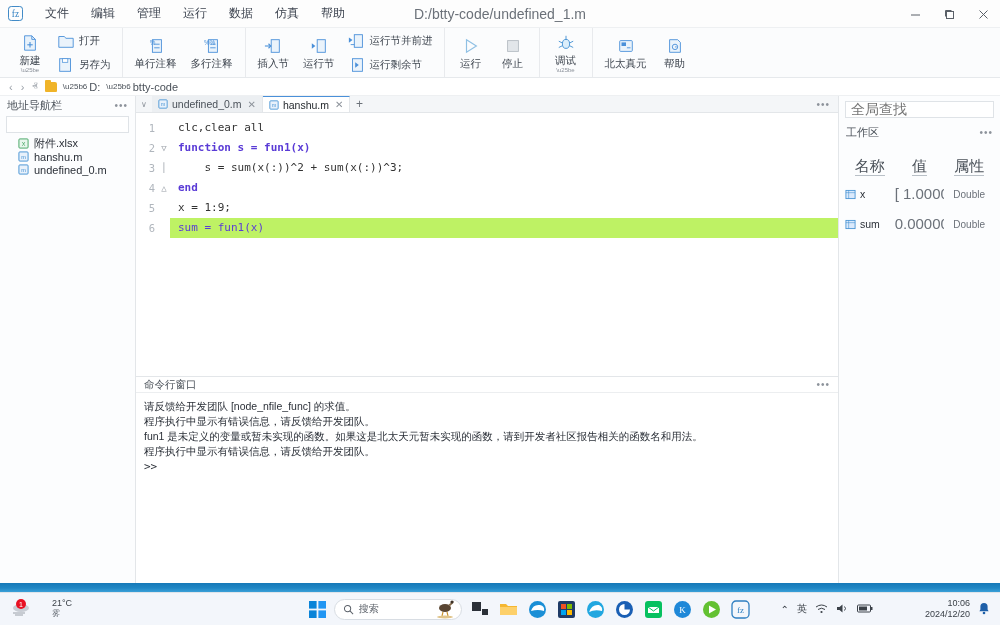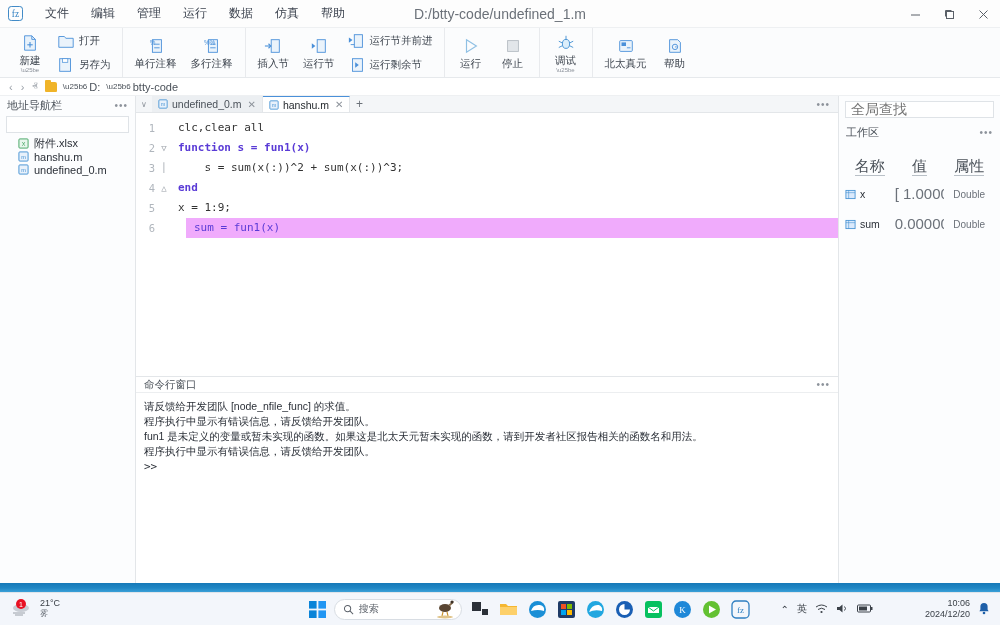--- a/index.html
+++ b/index.html
@@ -70,21 +70,21 @@
   .tabbar-spacer { flex:1; }
   .tabbar-dots { display:flex; align-items:center; padding:0 8px; color:#8d939b; font-size:10px; letter-spacing:1px; }
 
   .code-area { flex:1; background:#fff; display:flex; font-family:"DejaVu Sans Mono","Liberation Mono",monospace; font-size:11px; position:relative; overflow:hidden; border-bottom:1px solid #e3e6e9; }
   .gutter { width:22px; text-align:right; padding-top:5px; color:#b0b6bd; font-size:10.5px; user-select:none; }
   .gutter div { height:20px; line-height:20px; padding-right:3px; }
   .foldcol { width:12px; padding-top:5px; color:#9aa0a8; font-size:9px; }
   .foldcol div { height:20px; line-height:20px; text-align:center; }
   .codelines { flex:1; padding-top:5px; position:relative; }
   .cline { height:20px; line-height:20px; padding-left:8px; white-space:pre; }
-  .cline.cur { background:#f0abfc;margin-left:16px; }
+  .cline.cur { background:#bef264; }
 
   
   .cmdwin { height:206px; display:flex; flex-direction:column; background:#fff; }
   .cmd-head { height:16px; display:flex; align-items:center; justify-content:space-between; padding:0 8px; font-size:10.5px; color:#4a5159; border-bottom:1px solid #eceef0; }
   .cmd-body { flex:1; padding:6px 8px; font-size:10.5px; color:#2b3038; line-height:15px; overflow:hidden; }
   .prompt { font-family:"DejaVu Sans Mono","Liberation Mono",monospace; font-size:11px; }
 
   
   .workspace { width:162px; border-left:1px solid #e3e6e9; background:#fcfdfe; display:flex; flex-direction:column; }
   .ws-search { margin:5px 6px; height:17px; border:1px solid #dfe3e7; background:#fff; display:flex; align-items:center; padding:0 5px; justify-content:space-between; }
@@ -97,21 +97,21 @@
   .ws-c1 { flex:1; display:flex; align-items:center; gap:4px; font-size:10.5px; color:#2b3038; }
   .ws-c2 { flex:1; text-align:center; font-size:15px; color:#6b7179; white-space:nowrap; overflow:hidden; }
   .ws-c3 { flex:1; text-align:center; font-size:10px; color:#6b7179; }
   .vico { width:11px; height:11px; flex:none; }
 
   
   .statusbar { position:absolute; left:0; right:0; bottom:33px; height:9px; background:linear-gradient(180deg,#1579b8 0%,#1f86c4 55%,#3aa0d8 100%); }
 
   
   .taskbar { position:absolute; left:0; right:0; bottom:0; height:33px; background:#f3f6fb; display:flex; align-items:center; border-top:1px solid #dfe4ea; }
-  .tb-weather { display:flex; align-items:center; gap:8px; padding-left:10px; width:280px; }
+  .tb-weather { display:flex; align-items:center; gap:20px; padding-left:10px; width:280px; }
   .tb-weather .cloud { position:relative; width:22px; height:16px; }
   .badge { position:absolute; left:6px; top:-2px; width:10px; height:10px; border-radius:50%; background:#e81123; color:#fff; font-size:7px; display:flex; align-items:center; justify-content:center; }
   .tb-temp { font-size:9px; color:#3b4148; line-height:9px; }
   .tb-sub { font-size:8px; color:#6b7179; }
   .tb-center { flex:1; display:flex; align-items:center; justify-content:center; gap:7px; }
   .tb-start { width:18px; height:18px; display:flex; align-items:center; justify-content:center; }
   .tb-search { width:128px; height:21px; border-radius:11px; background:#fff; border:1px solid #d8dde3; display:flex; align-items:center; padding:0 8px; gap:5px; position:relative; }
   .tb-search .ph { font-size:10px; color:#5b6169; }
   .tbicon { width:22px; height:22px; border-radius:4px; display:flex; align-items:center; justify-content:center; }
   .tb-right { display:flex; align-items:center; gap:8px; padding-right:10px; font-size:10px; color:#3b4148; }

